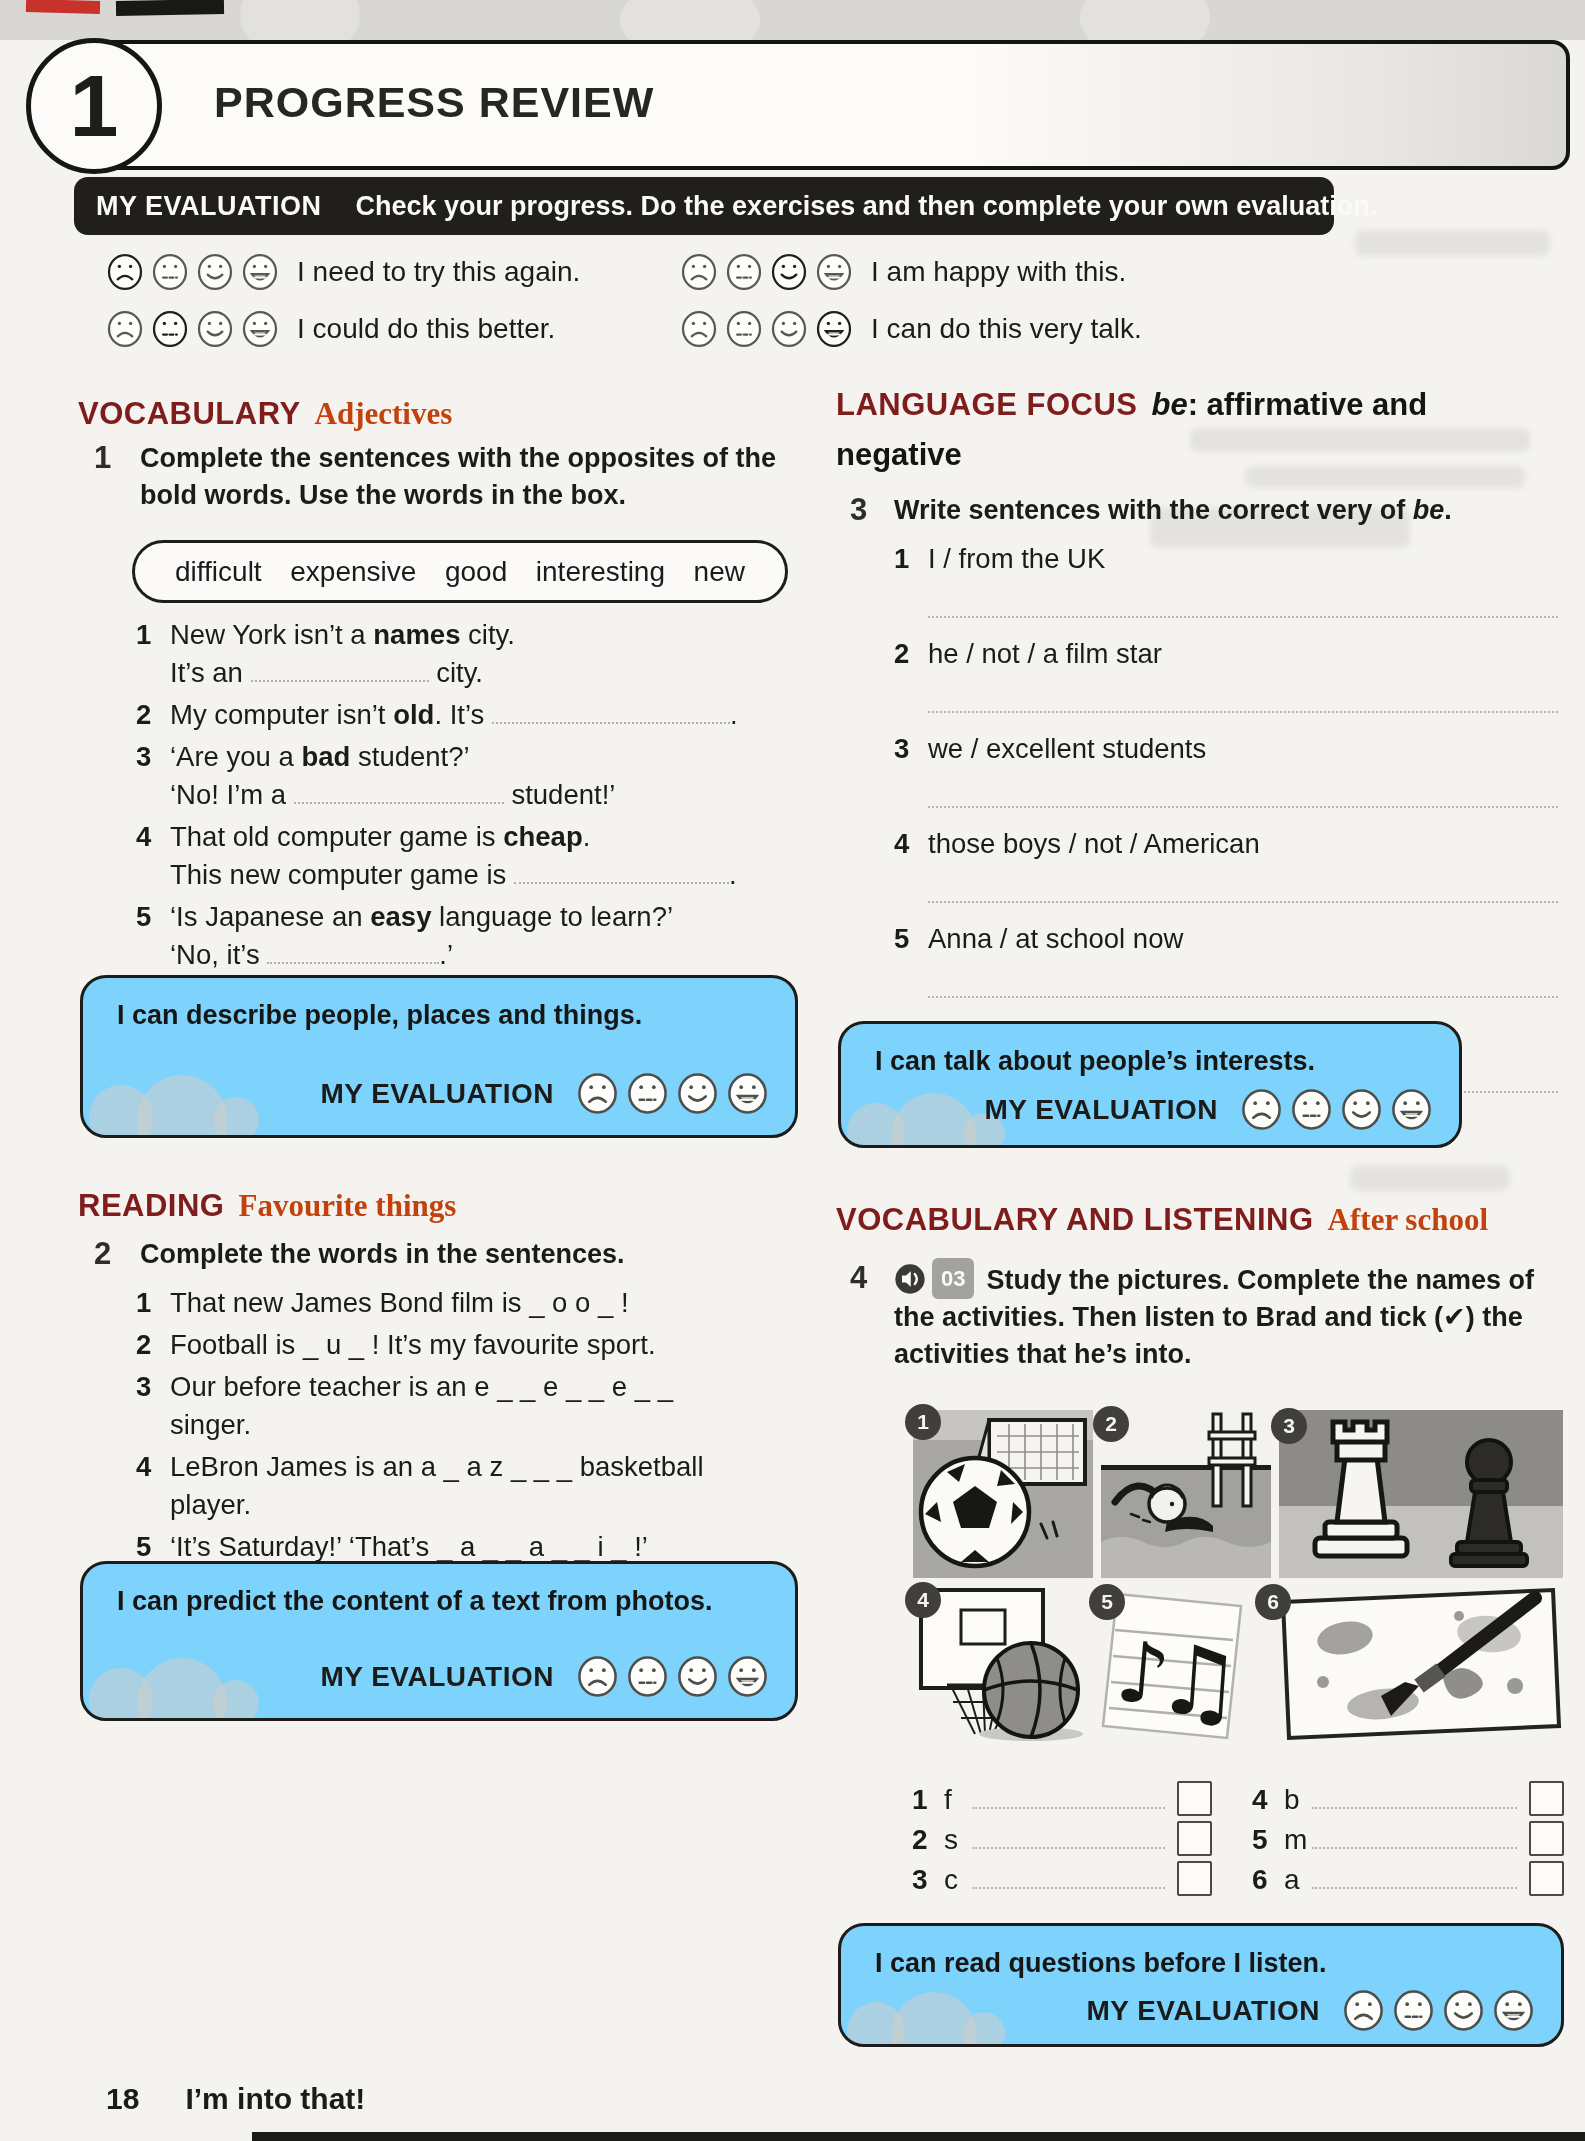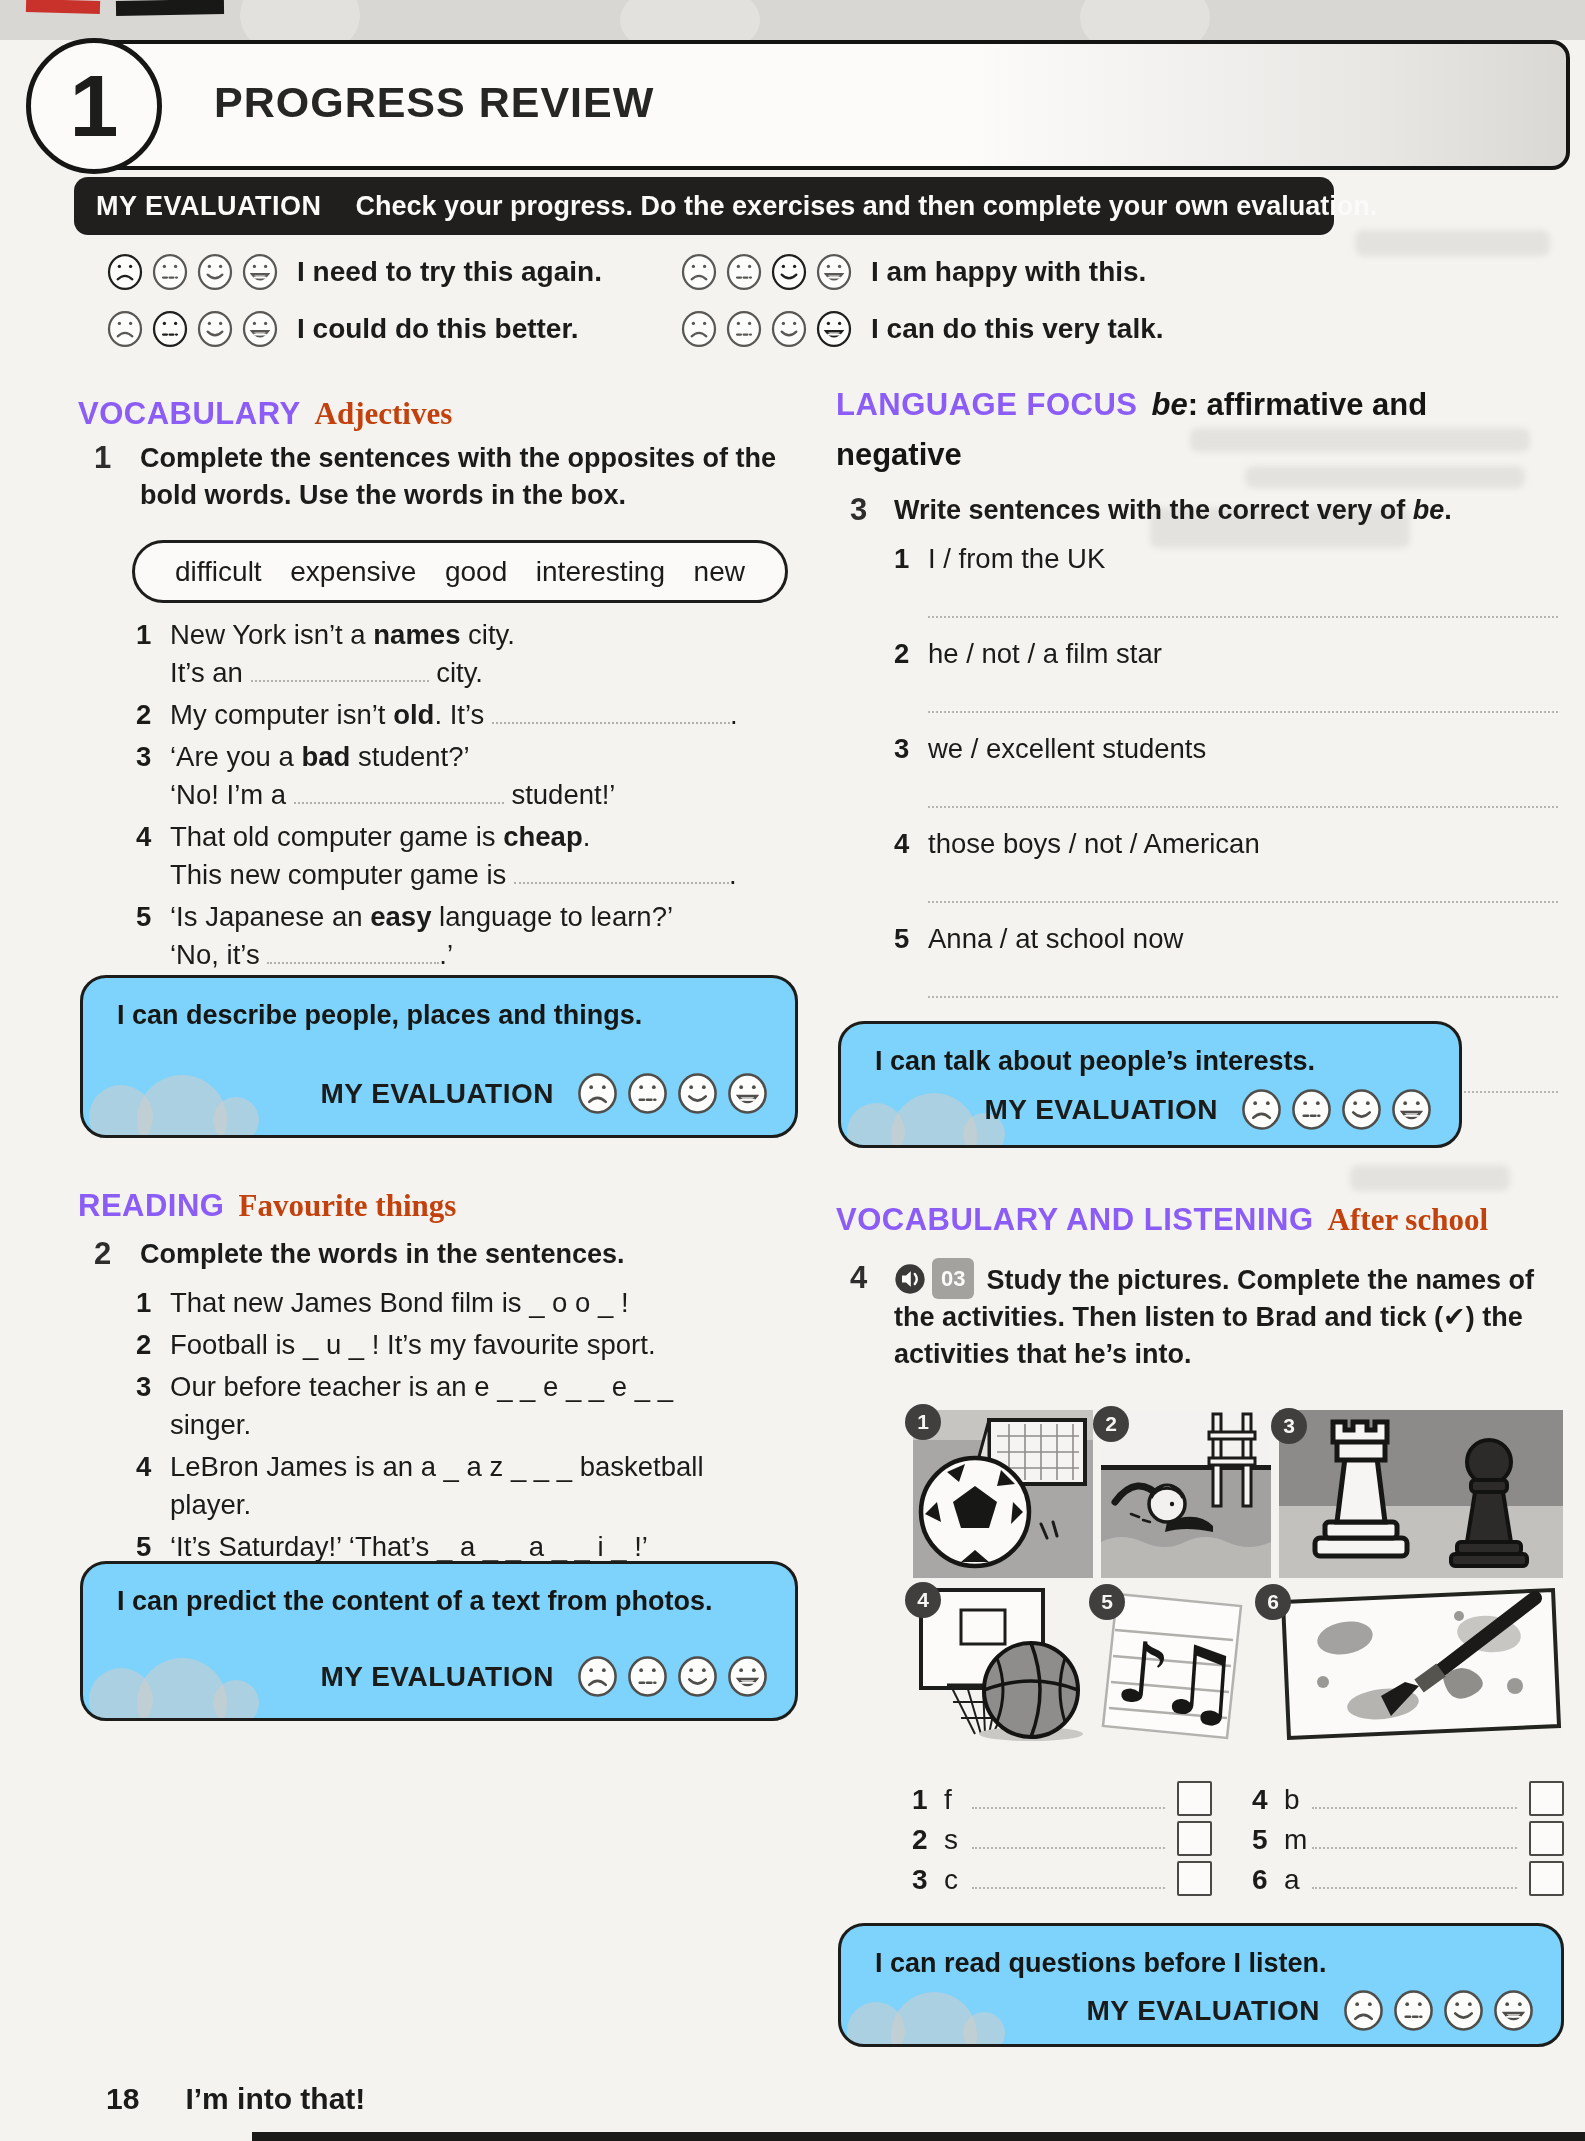--- a/index.html
+++ b/index.html
@@ -25,24 +25,24 @@
   .banner{position:absolute;left:74px;top:177px;width:1260px;height:58px;background:#201f1d;border-radius:14px;
     display:flex;align-items:center;color:#fbfaf8;}
   .banner .b-label{font-weight:800;font-size:27px;margin-left:22px;letter-spacing:.5px;white-space:nowrap;}
   .banner .b-text{font-weight:600;font-size:27px;margin-left:34px;white-space:nowrap;}
 
   .key{position:absolute;}
   .key-row{display:flex;align-items:center;height:44px;margin-bottom:13px;}
   .faces{display:flex;align-items:center;gap:7px;}
   .face{width:38px;height:38px;color:#595855;flex:0 0 auto;}
   .face.hl{color:#1f1f1d;}
-  .key-text{font-size:28px;font-weight:700;margin-left:18px;color:#1b1b19;white-space:nowrap;}
+  .key-text{font-size:28px;font-weight:400;margin-left:18px;color:#1b1b19;white-space:nowrap;}
 
   .sec-head{position:absolute;font-size:31px;font-weight:800;white-space:nowrap;}
-  .sec-head .kicker{color:#8b5cf6;letter-spacing:.5px;}
+  .sec-head .kicker{color:#7f1d1d;letter-spacing:.5px;}
   .sec-head .topic{color:#c2410c;margin-left:14px;font-family:Liberation Serif, serif;}
   .sec-head .be{font-style:italic;color:#151513;margin-left:14px;}
   .sec-head .rest{color:#151513;}
 
   .ex-num{position:absolute;font-size:31px;font-weight:800;color:#2e2d2b;}
   .instr{position:absolute;font-size:27px;font-weight:600;line-height:37px;color:#1b1b19;}
   .instr b{font-weight:800;}
   .instr .it{font-style:italic;font-weight:700;}
 
   .word-box{position:absolute;border:3px solid #1d1d1b;border-radius:32px;background:#fbfaf8;

